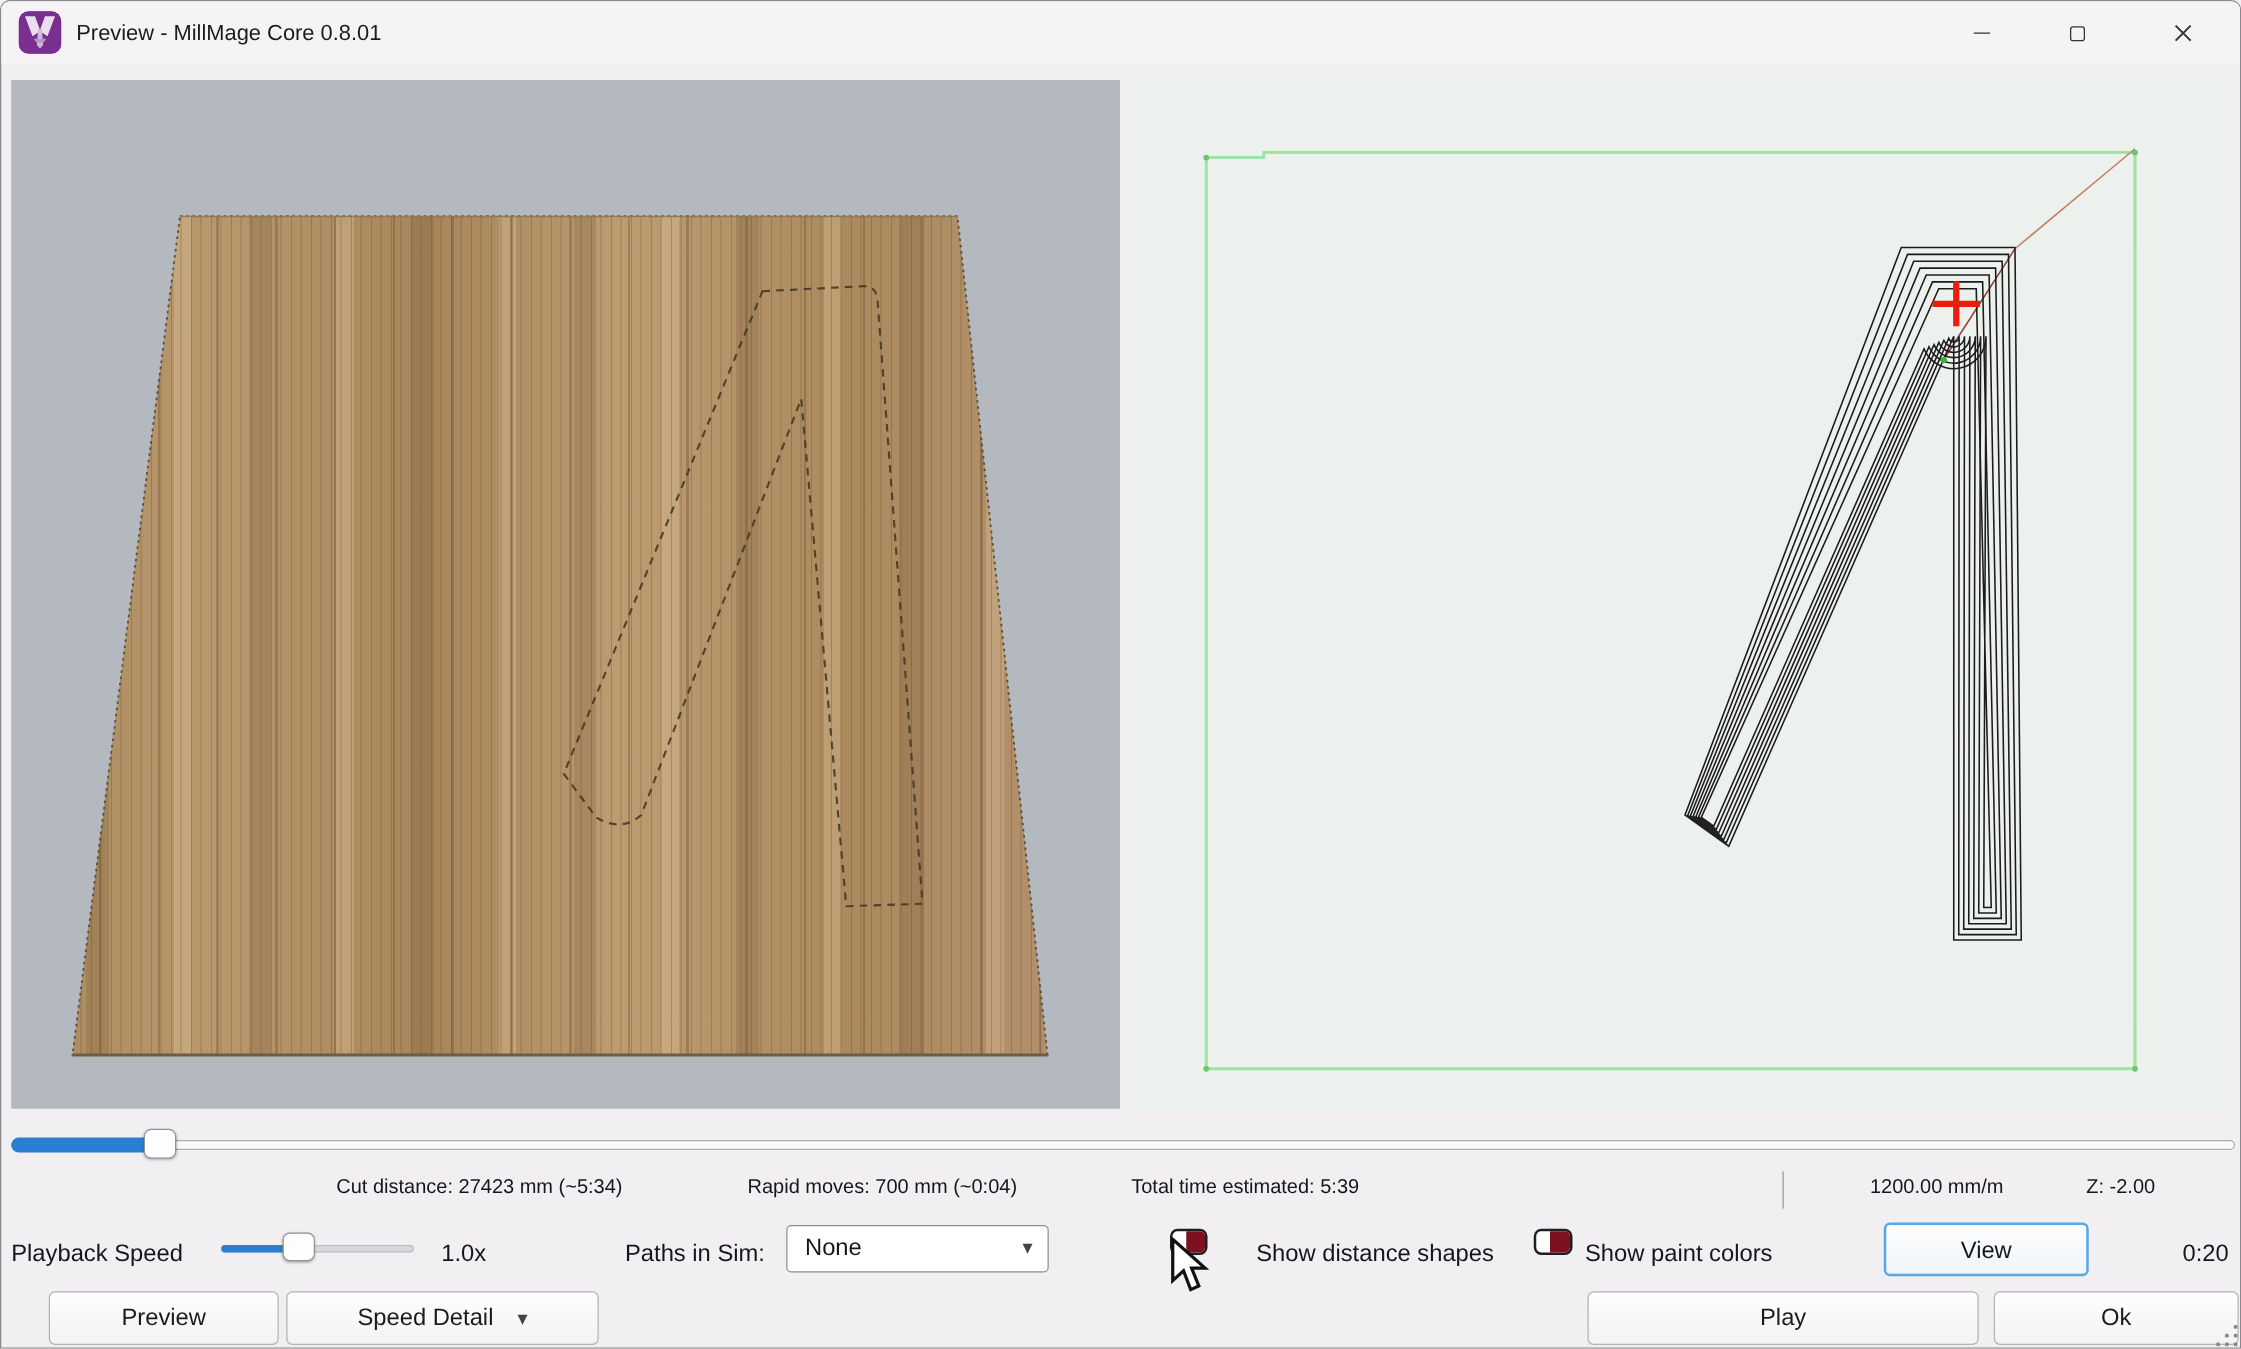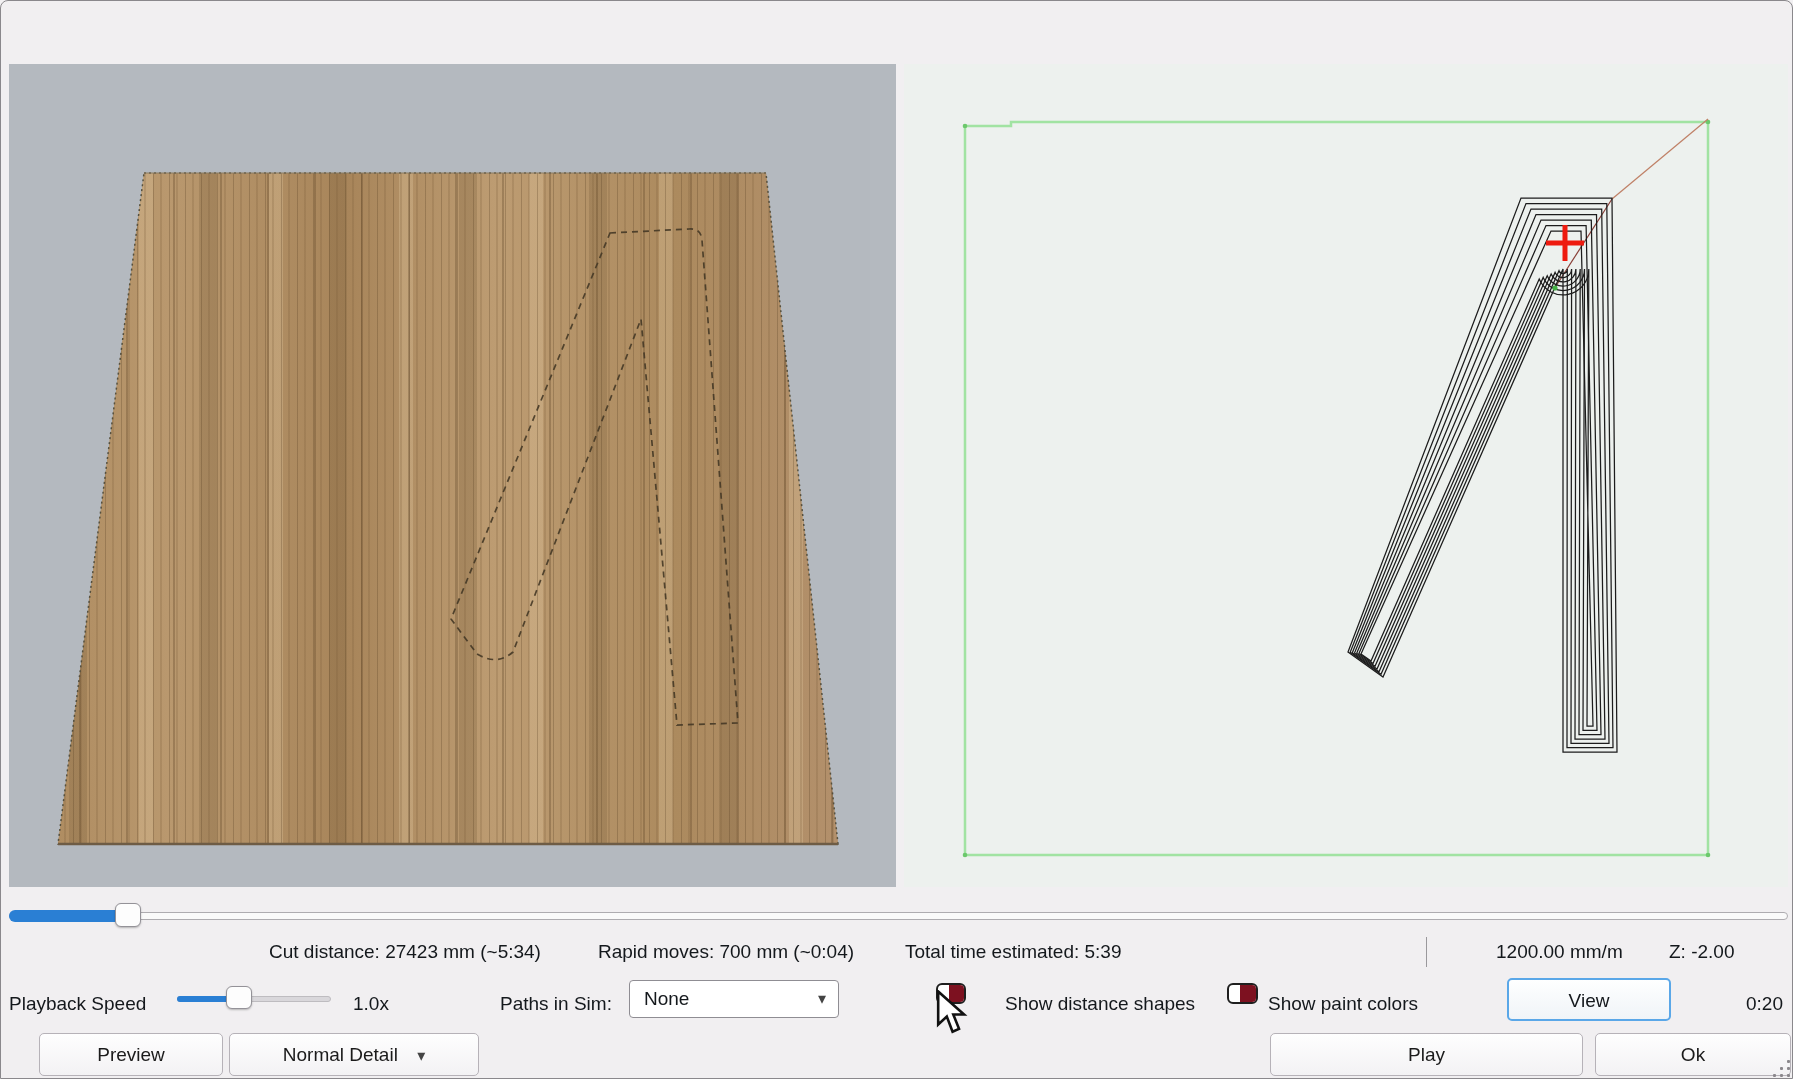--- a/index.html
+++ b/index.html
@@ -35,21 +35,21 @@
 
   
   .progress { position:absolute; left:8px; top:901px; width:1779px; height:28px; }
   .progress .groove { position:absolute; left:0; top:10px; width:100%; height:8px; background:#fafafa;
                       border:1px solid #aeacb0; border-radius:4px; }
   .progress .fill { position:absolute; left:0; top:8px; height:12px; background:var(--accent); border-radius:6px; }
   .progress .handle { position:absolute; top:1px; width:26px; height:24px; background:#fdfdfd;
                       border:1px solid #949298; border-radius:6px; box-shadow:0 1px 2px rgba(0,0,0,.25); }
 
   
-  .status-row { position:absolute; left:0; top:934px; width:1793px; height:34px; font-size:19px; }
+  .status-row { position:absolute; left:0; top:934px; width:1793px; height:34px; font-size:16px; }
   .status-row span { position:absolute; top:6px; white-space:nowrap; }
   .st-cut { left:268px; } .st-rapid { left:597px; } .st-total { left:904px; }
   .st-sep { position:absolute; left:1425px; top:2px; width:1px; height:30px; background:#9a989c; }
   .st-feed { left:1495px; } .st-z { left:1668px; }
 
   
   .playback-row { position:absolute; left:0; top:976px; width:1793px; height:48px; font-size:19px; }
   .playback-row .lbl { position:absolute; top:16px; white-space:nowrap; }
   .pb-label { left:8px; } .pb-val { left:352px; } .paths-lbl { left:499px; }
   .sps-lbl { left:1004px; } .spc-lbl { left:1267px; } .pb-elapsed { left:1745px; }
@@ -81,20 +81,42 @@
   .btn-play { left:1269px; width:313px; }
   .btn-ok { left:1594px; width:196px; }
   .grip { position:absolute; right:3px; bottom:2px; width:22px; height:22px; }
   .grip i { position:absolute; width:3px; height:3px; background:#8b888d; border-radius:1px; }
 </style>
 </head>
 <body>
 
 <div class="window">
 
+  <div class="titlebar">
+    <div class="app-icon">
+      <svg width="34" height="34" viewBox="0 0 34 34">
+        <rect x="0" y="0" width="34" height="34" rx="7" fill="#7a2e8e"></rect>
+        <path d="M5 4 L13 4 L17 15 L21 4 L29 4 L23 20 L17 16 L11 20 Z" fill="#e9dff0"></path>
+        <path d="M15.5 14 L18.5 14 L19.5 27 L17 30 L14.5 27 Z" fill="#cdb9da"></path>
+        <path d="M12 22 L22 22 L20 25 L14 25 Z" fill="#b59ac6"></path>
+      </svg>
+    </div>
+    <div class="title-text">Preview - MillMage Core 0.8.01</div>
+    <div class="winbtn min">
+        <div class="glyph-min"></div>
+      </div>
+    <div class="winbtn max">
+        <div class="glyph-max"></div>
+      </div>
+    <div class="winbtn close">
+      <svg width="15" height="15" viewBox="0 0 15 15">
+        <path d="M1.5 1.5 L13.5 13.5 M13.5 1.5 L1.5 13.5" stroke="#333" stroke-width="1.6"></path>
+      </svg>
+    </div>
+  </div>
 
   <div class="left-panel">
     <div class="wood"></div>
     <svg class="panel-svg" width="887" height="823" viewBox="0 0 887 823">
       <polygon points="135,109 757,109 829,780 49,780" fill="none" stroke="#55503f" stroke-width="1.5" stroke-dasharray="2 3"></polygon>
       <line x1="49" y1="780" x2="829" y2="780" stroke="#6e5c45" stroke-width="2.5"></line>
       <line x1="135" y1="109" x2="757" y2="109" stroke="#8a7a60" stroke-width="1"></line>
       <path d="M601,169 L680,165 Q692,164 693,176 L729,659 L668,661 L632,255 L504,588 Q488,602 468,590 L442,555 Z" fill="none" stroke="#453826" stroke-width="1.7" stroke-dasharray="6 5" opacity="0.9"></path>
     </svg>
   </div>
@@ -164,21 +186,21 @@
       <div class="red"></div>
     </div>
     <span class="lbl spc-lbl">Show paint colors</span>
     <div class="view-btn">View</div>
     <span class="lbl pb-elapsed">0:20</span>
   </div>
 
   <div class="footer-row">
     <div class="btn btn-textures">Preview</div>
     <div class="btn btn-detail">
-      <span>Normal Detail</span>
+      <span>Speed Detail</span>
       <span class="chev">▾</span>
     </div>
     <div class="btn btn-play">Play</div>
     <div class="btn btn-ok">Ok</div>
     <div class="grip">
       <i style="right:1px;bottom:1px"></i>
         <i style="right:8px;bottom:1px"></i>
         <i style="right:15px;bottom:1px"></i>
       <i style="right:1px;bottom:8px"></i>
         <i style="right:8px;bottom:8px"></i>

